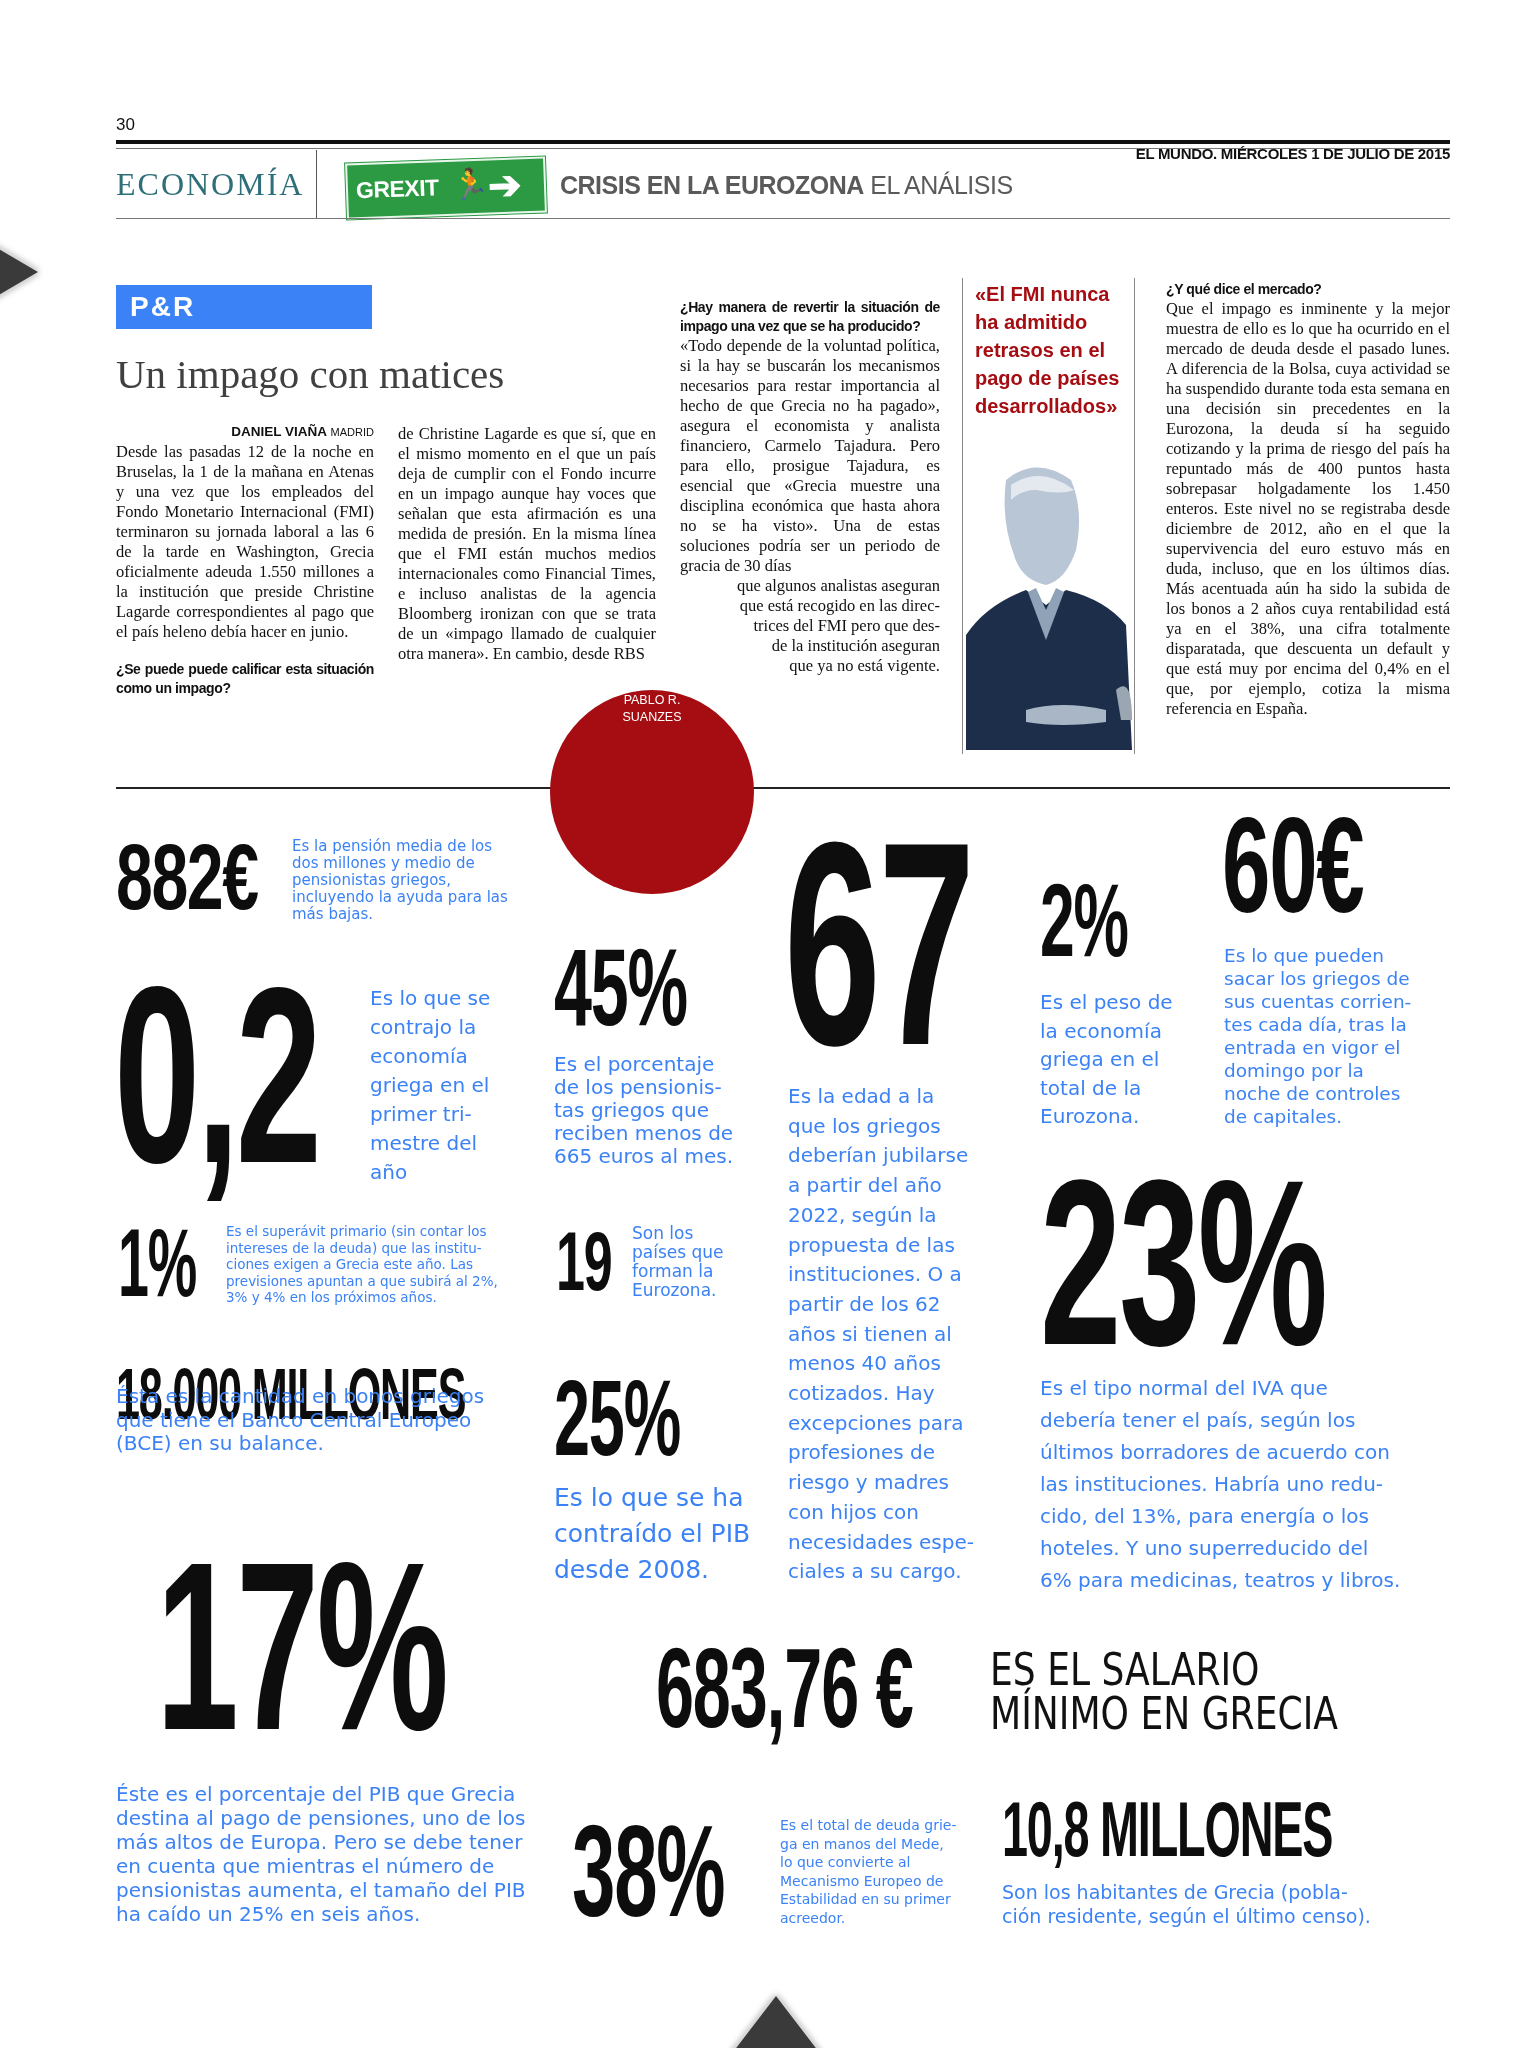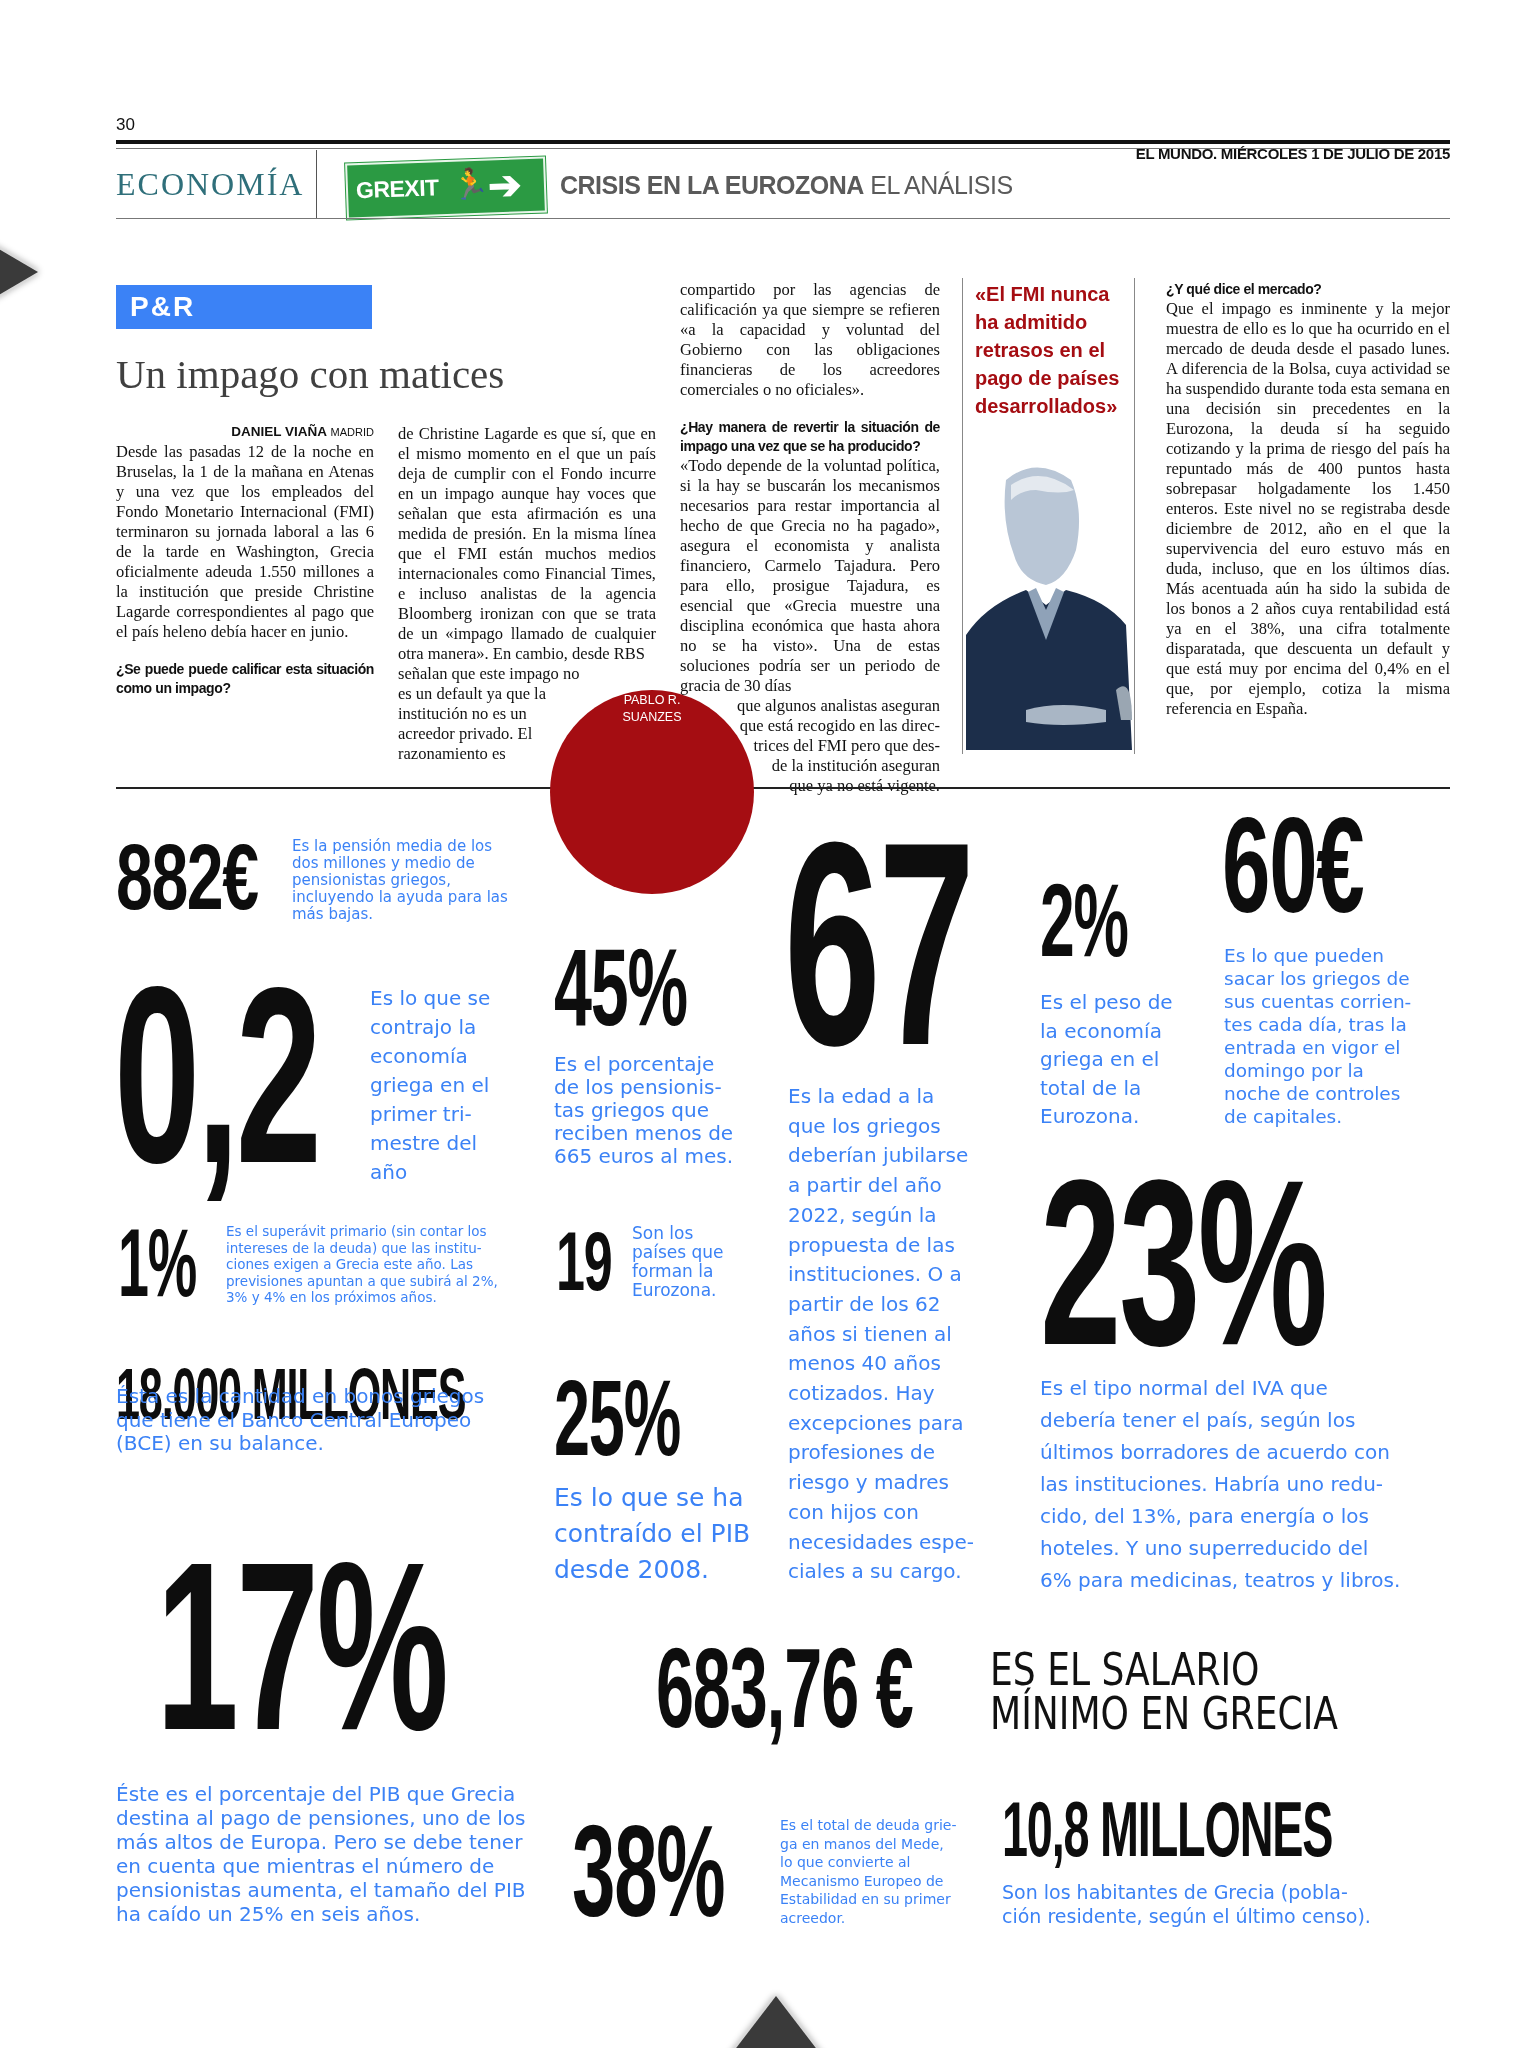--- a/index.html
+++ b/index.html
@@ -46,31 +46,23 @@
   <span style="font-size:11px;">MADRID</span>
 </div>
 
 <div class="abs body-text" style="left:116px;top:442px;width:258px;">
   <p style="margin:0;">Desde las pasadas 12 de la noche en Bruselas, la 1 de la mañana en Atenas y una vez que los empleados del Fondo Monetario Internacional (FMI) terminaron su jornada laboral a las 6 de la tarde en Washington, Grecia oficialmente adeuda 1.550 millones a la institución que preside Christine Lagarde correspondientes al pago que el país heleno debía hacer en junio.</p>
   <p class="q" style="margin:18px 0 0;">¿Se puede puede calificar esta situación como un impago?</p>
 </div>
 
 <div class="abs body-text" style="left:398px;top:424px;width:258px;">
   <p style="margin:0;">de Christine Lagarde es que sí, que en el mismo momento en el que un país deja de cumplir con el Fondo incurre en un impago aunque hay voces que señalan que esta afirmación es una medida de presión. En la misma línea que el FMI están muchos medios internacionales como Financial Times, e incluso analistas de la agencia Bloomberg ironizan con que se trata de un «impago llamado de cualquier otra manera». En cambio, desde RBS</p>
-  <div style="text-align:left;">
-    <div>señalan que este impago no</div>
-    <div>es un default ya que la</div>
-    <div>institución no es un</div>
-    <div>acreedor privado. El</div>
-    <div>razonamiento es</div>
-  </div>
 </div>
 
 <div class="abs body-text" style="left:680px;top:280px;width:260px;">
-  <p style="margin:0;">compartido por las agencias de calificación ya que siempre se refieren «a la capacidad y voluntad del Gobierno con las obligaciones financieras de los acreedores comerciales o no oficiales».</p>
   <p class="q" style="margin:18px 0 0;">¿Hay manera de revertir la situación de impago una vez que se ha producido?</p>
   <p style="margin:0;">«Todo depende de la voluntad política, si la hay se buscarán los mecanismos necesarios para restar importancia al hecho de que Grecia no ha pagado», asegura el economista y analista financiero, Carmelo Tajadura. Pero para ello, prosigue Tajadura, es esencial que «Grecia muestre una disciplina económica que hasta ahora no se ha visto». Una de estas soluciones podría ser un periodo de gracia de 30 días</p>
   <div style="text-align:right;">
     <div>que algunos analistas aseguran</div>
     <div style="padding-right:0">que está recogido en las direc-</div>
     <div>trices del FMI pero que des-</div>
     <div>de la institución aseguran</div>
     <div>que ya no está vigente.</div>
   </div>
 </div>

